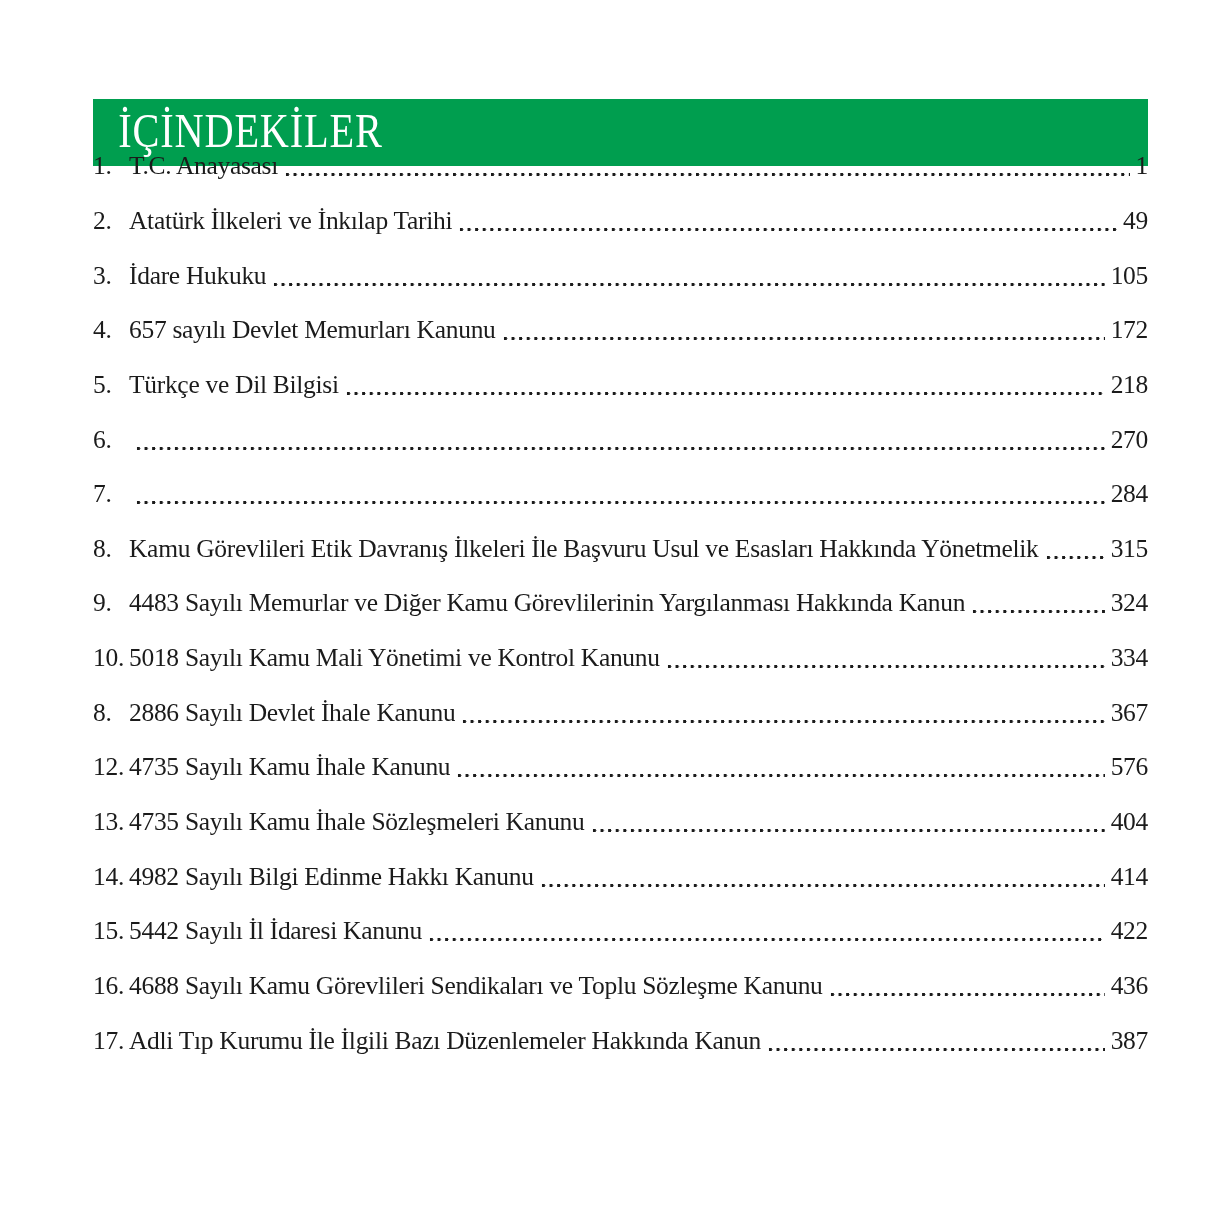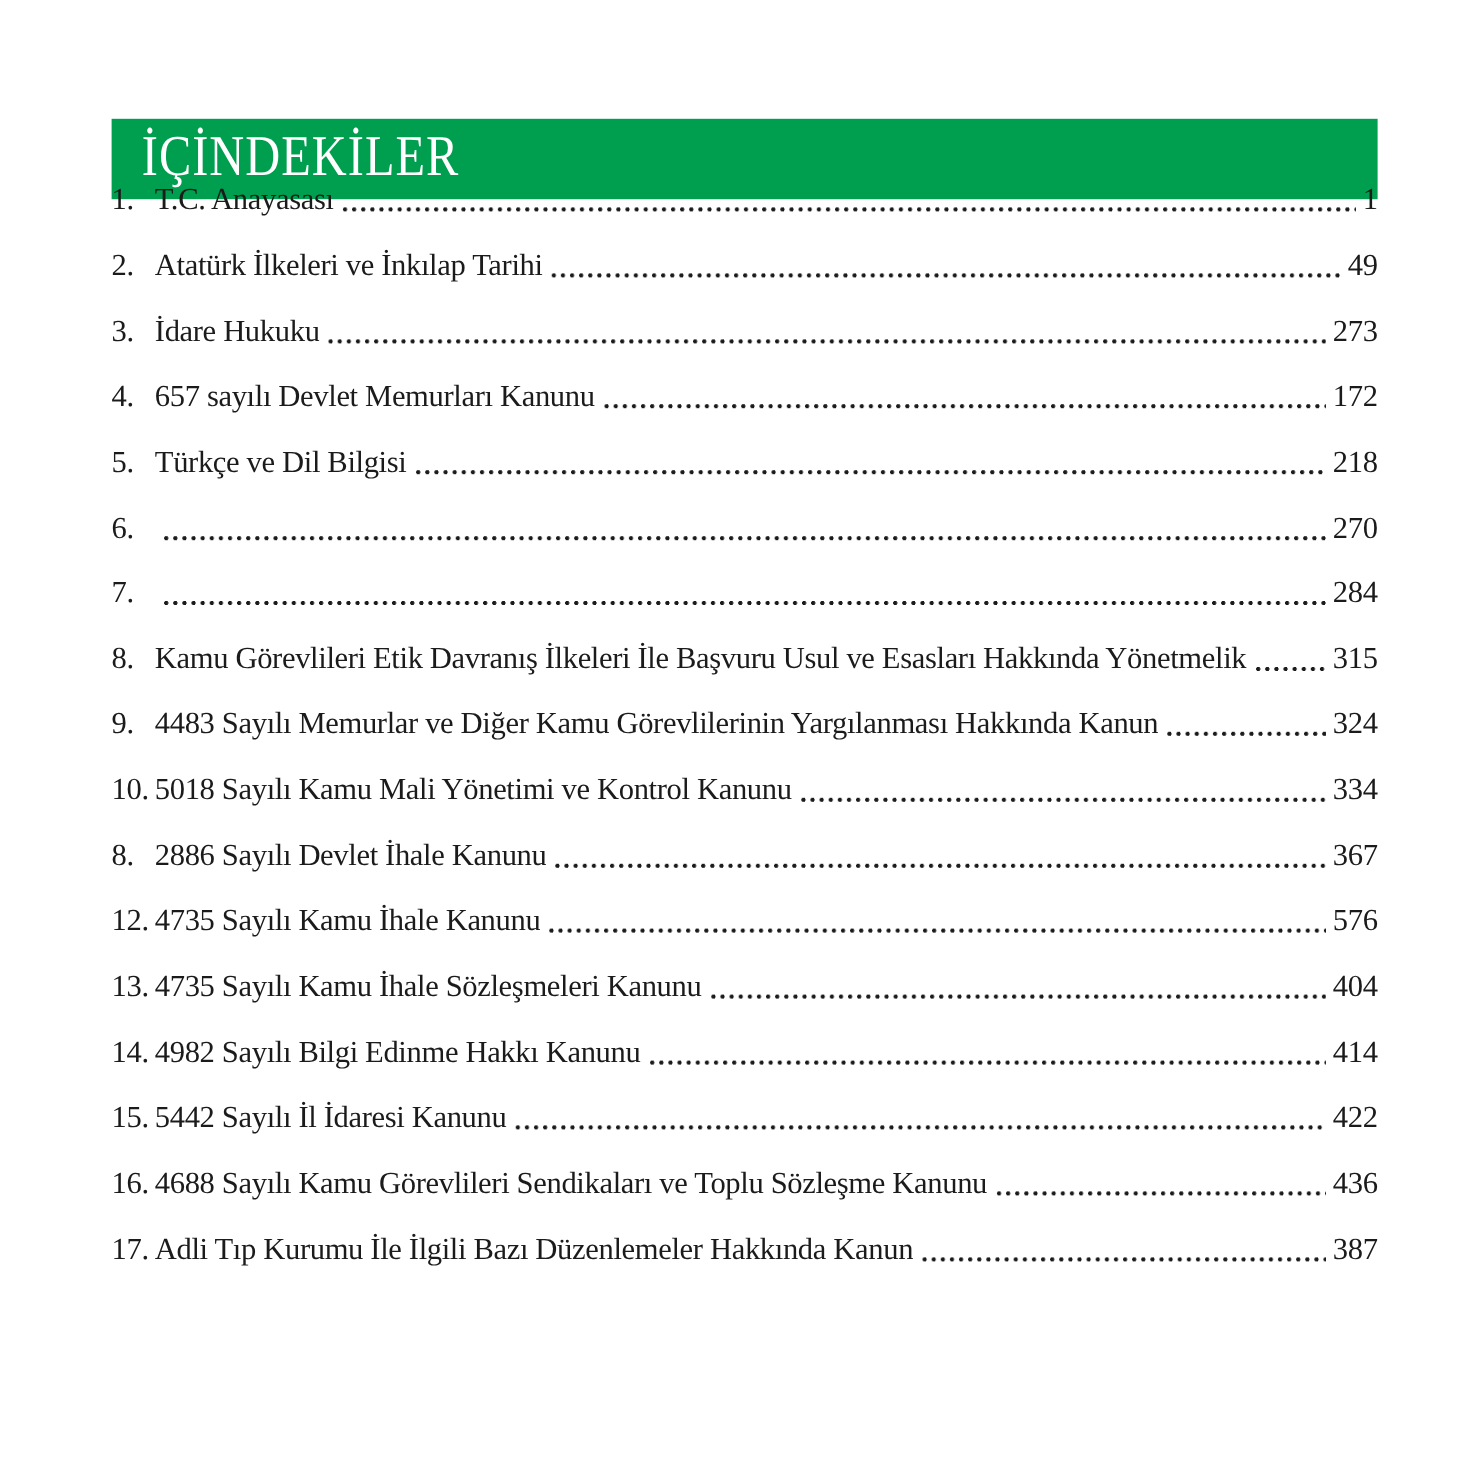--- a/index.html
+++ b/index.html
@@ -104,21 +104,21 @@
       <span class="toc-num">2.</span>
       <span class="toc-title">Atatürk İlkeleri ve İnkılap Tarihi</span>
       <span class="toc-leader"></span>
       <span class="toc-page">49</span>
     </div>
 
     <div class="toc-row">
       <span class="toc-num">3.</span>
       <span class="toc-title">İdare Hukuku</span>
       <span class="toc-leader"></span>
-      <span class="toc-page">273</span>
+      <span class="toc-page">105</span>
     </div>
 
     <div class="toc-row">
       <span class="toc-num">4.</span>
       <span class="toc-title">657 sayılı Devlet Memurları Kanunu</span>
       <span class="toc-leader"></span>
       <span class="toc-page">172</span>
     </div>
 
     <div class="toc-row">

